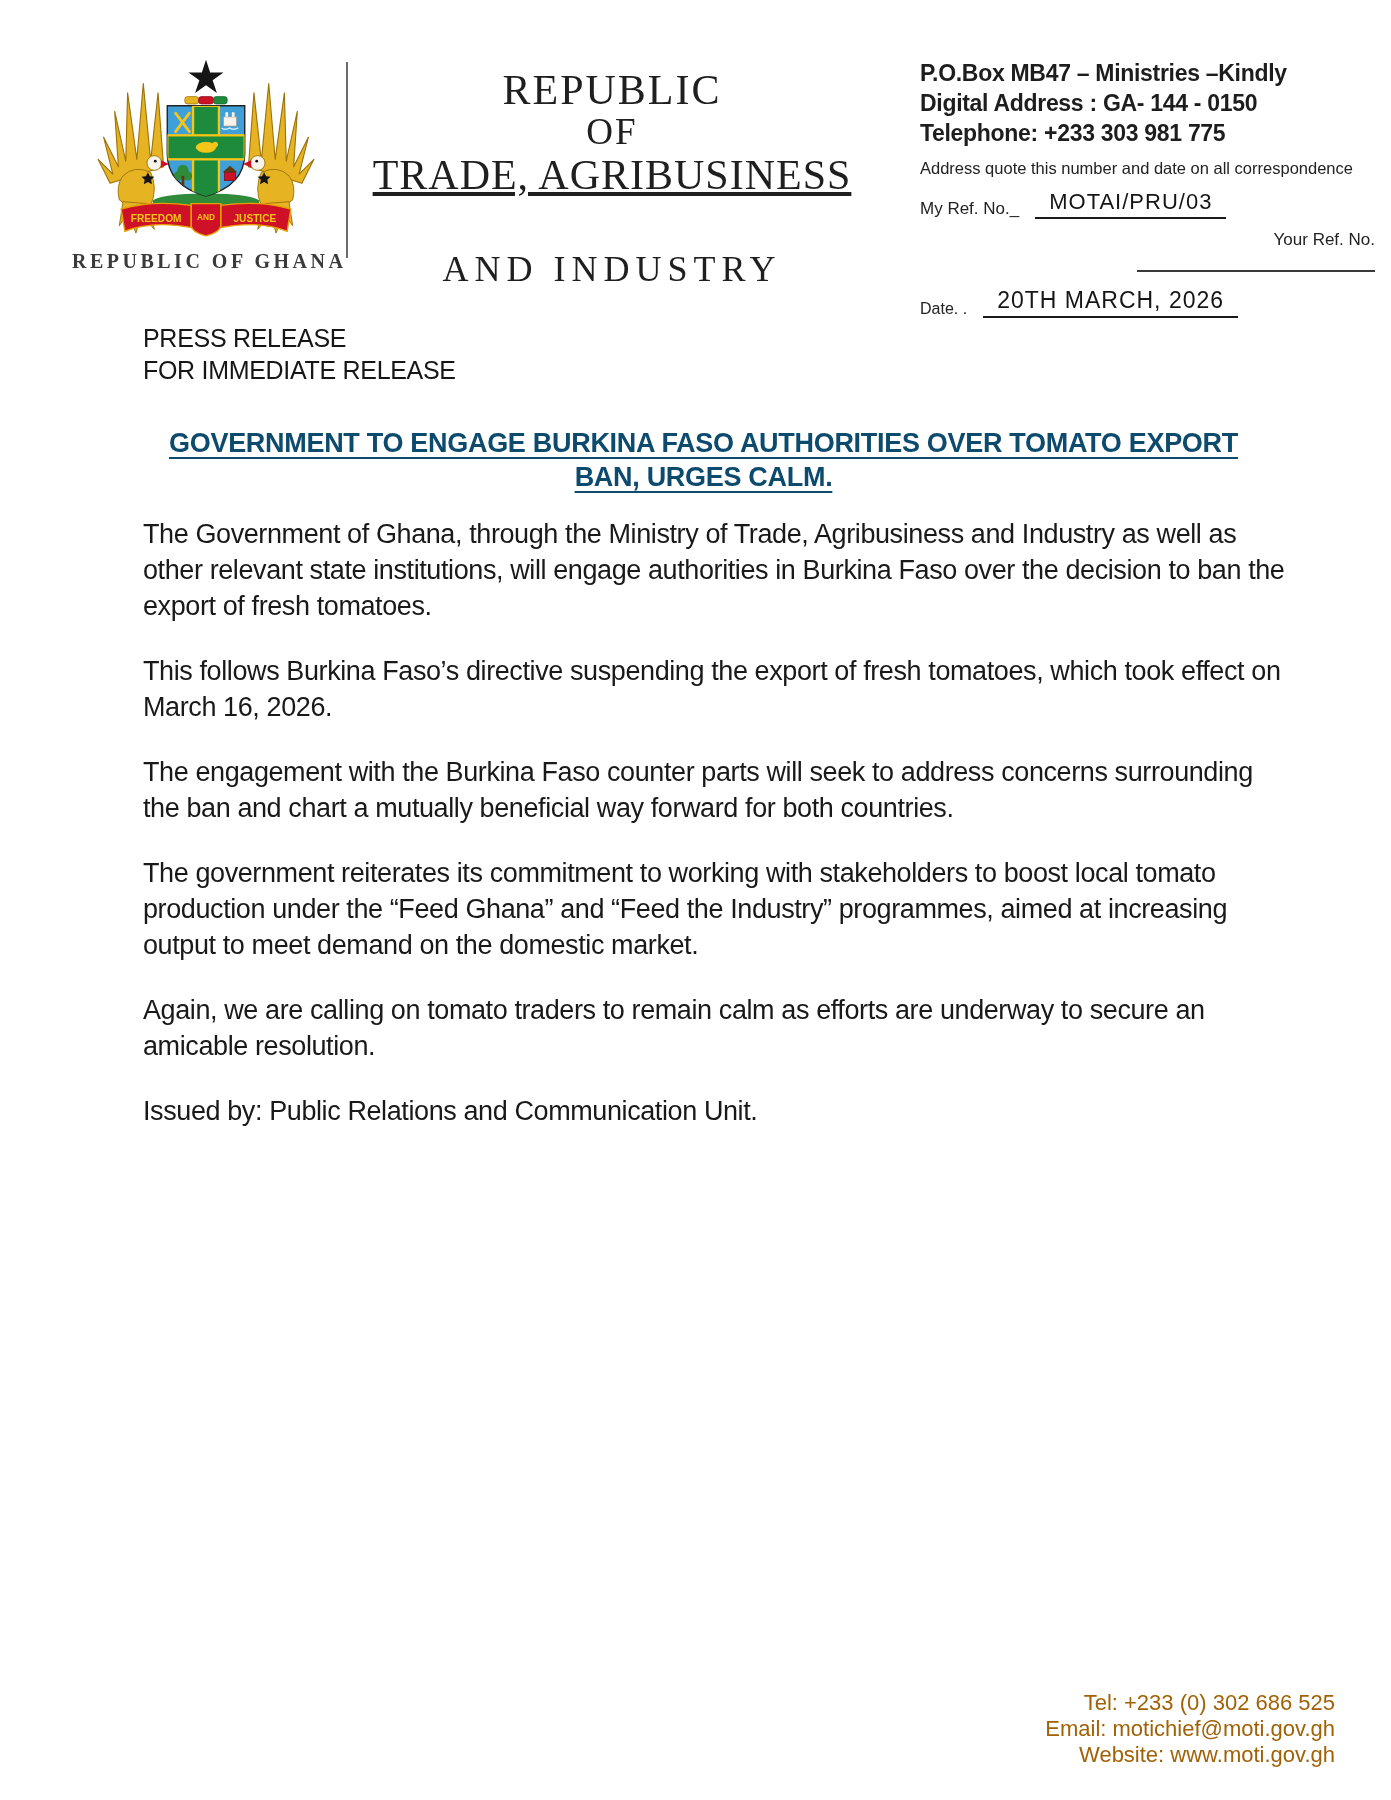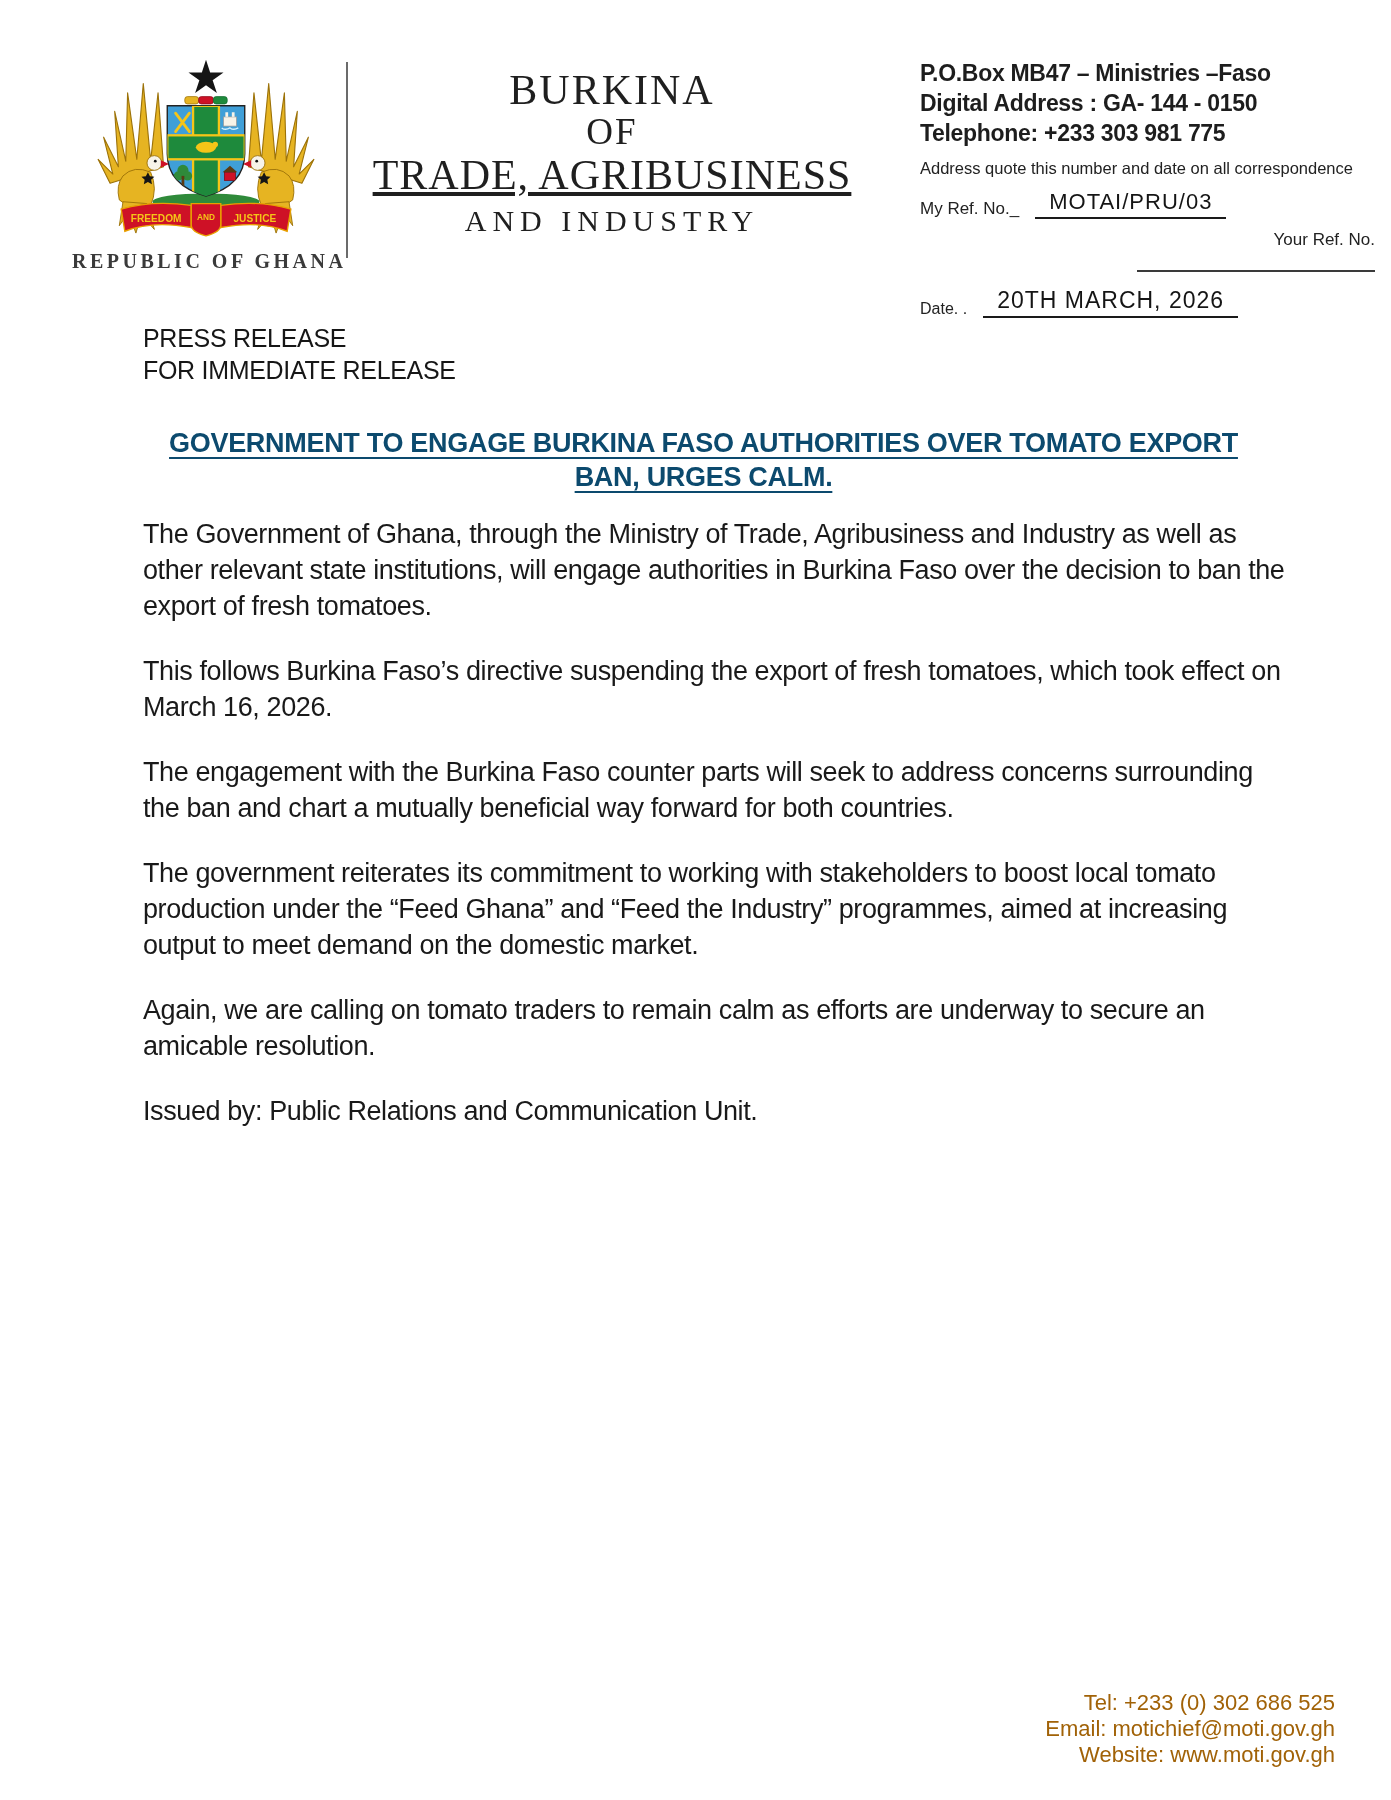--- a/index.html
+++ b/index.html
@@ -24,21 +24,21 @@
   .header-divider{
     position:absolute;left:346px;top:62px;width:2px;height:196px;background:#6b6b6b;
   }
   .ministry{
     position:absolute;left:352px;top:68px;width:520px;text-align:center;
     font-family:"Liberation Serif", serif;color:#1f1f1f;
   }
   .ministry .m-l1{font-size:42px;line-height:44px;letter-spacing:2px;}
   .ministry .m-l2{font-size:37px;line-height:40px;letter-spacing:2px;}
   .ministry .m-l3{font-size:42px;line-height:46px;letter-spacing:1px;text-decoration:underline;}
-  .ministry .m-l4{font-size:30px;line-height:46px;letter-spacing:6px;}
+  .ministry .m-l4{font-size:36px;line-height:46px;letter-spacing:6px;margin-top:48px;}
 
   .contact{position:absolute;left:920px;top:58px;width:455px;}
   .contact .c-bold{
     font-size:23px;font-weight:700;line-height:30px;letter-spacing:-0.3px;color:#1d1d1d;
   }
   .contact .c-note{margin-top:11px;font-size:16.5px;color:#222;}
   .ref-row{margin-top:11px;display:flex;align-items:flex-end;}
   .ref-label{font-size:17px;color:#222;white-space:nowrap;}
   .ref-value{
     font-size:22px;letter-spacing:1px;color:#151515;
@@ -139,28 +139,28 @@
       <text x="66" y="180" text-anchor="middle" font-family="Liberation Sans, sans-serif" font-size="11" font-weight="bold" fill="#F5C518">FREEDOM</text>
       <text x="120" y="178" text-anchor="middle" font-family="Liberation Sans, sans-serif" font-size="9" font-weight="bold" fill="#F5C518">AND</text>
       <text x="173" y="180" text-anchor="middle" font-family="Liberation Sans, sans-serif" font-size="11" font-weight="bold" fill="#F5C518">JUSTICE</text>
     </svg>
     <div class="emblem-caption">REPUBLIC OF GHANA</div>
   </div>
 
   <div class="header-divider"></div>
 
   <div class="ministry">
-    <div class="m-l1">BURKINA</div>
+    <div class="m-l1">REPUBLIC</div>
     <div class="m-l2">OF</div>
     <div class="m-l3">TRADE, AGRIBUSINESS</div>
     <div class="m-l4">AND INDUSTRY</div>
   </div>
 
   <div class="contact">
-    <div class="c-bold">P.O.Box MB47 – Ministries –Faso</div>
+    <div class="c-bold">P.O.Box MB47 – Ministries –Kindly</div>
     <div class="c-bold">Digital Address : GA- 144 - 0150</div>
     <div class="c-bold">Telephone: +233 303 981 775</div>
     <div class="c-note">Address quote this number and date on all correspondence</div>
 
     <div class="ref-row row-my">
       <span class="ref-label">My Ref. No._</span>
       <span class="ref-value">MOTAI/PRU/03</span>
     </div>
     <div class="ref-row row-your">
       <span class="ref-label">Your Ref. No.</span>

